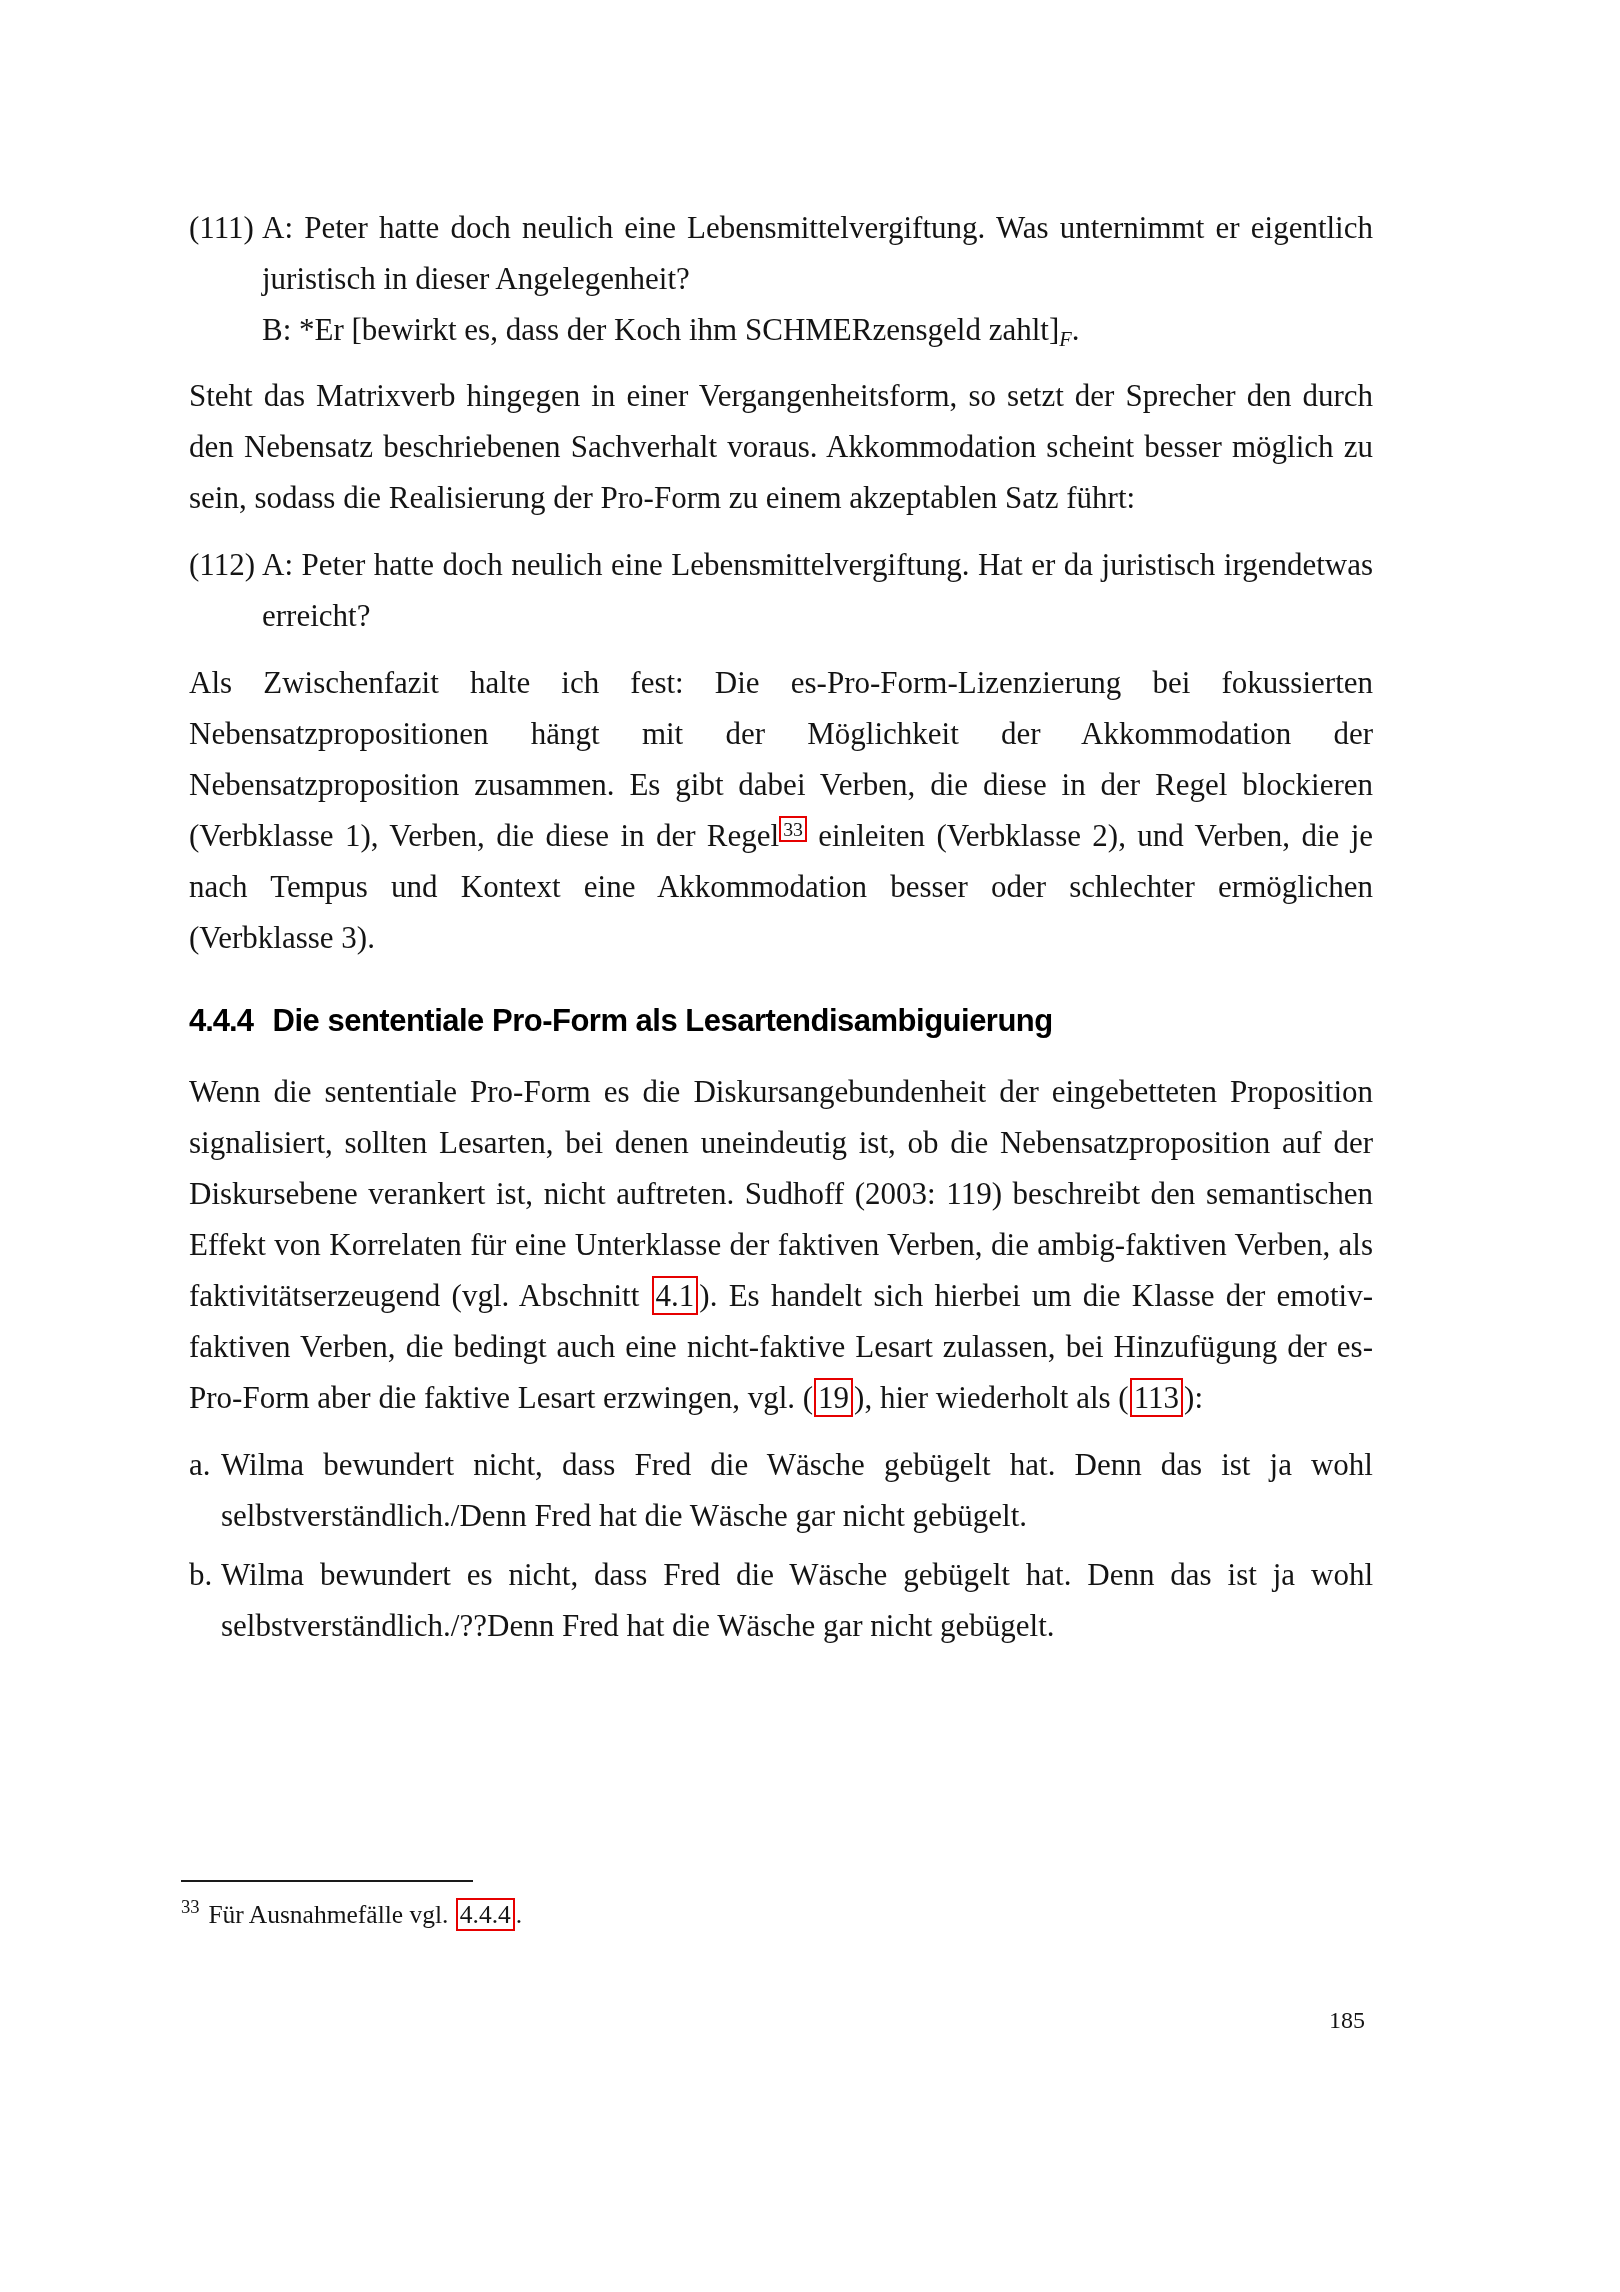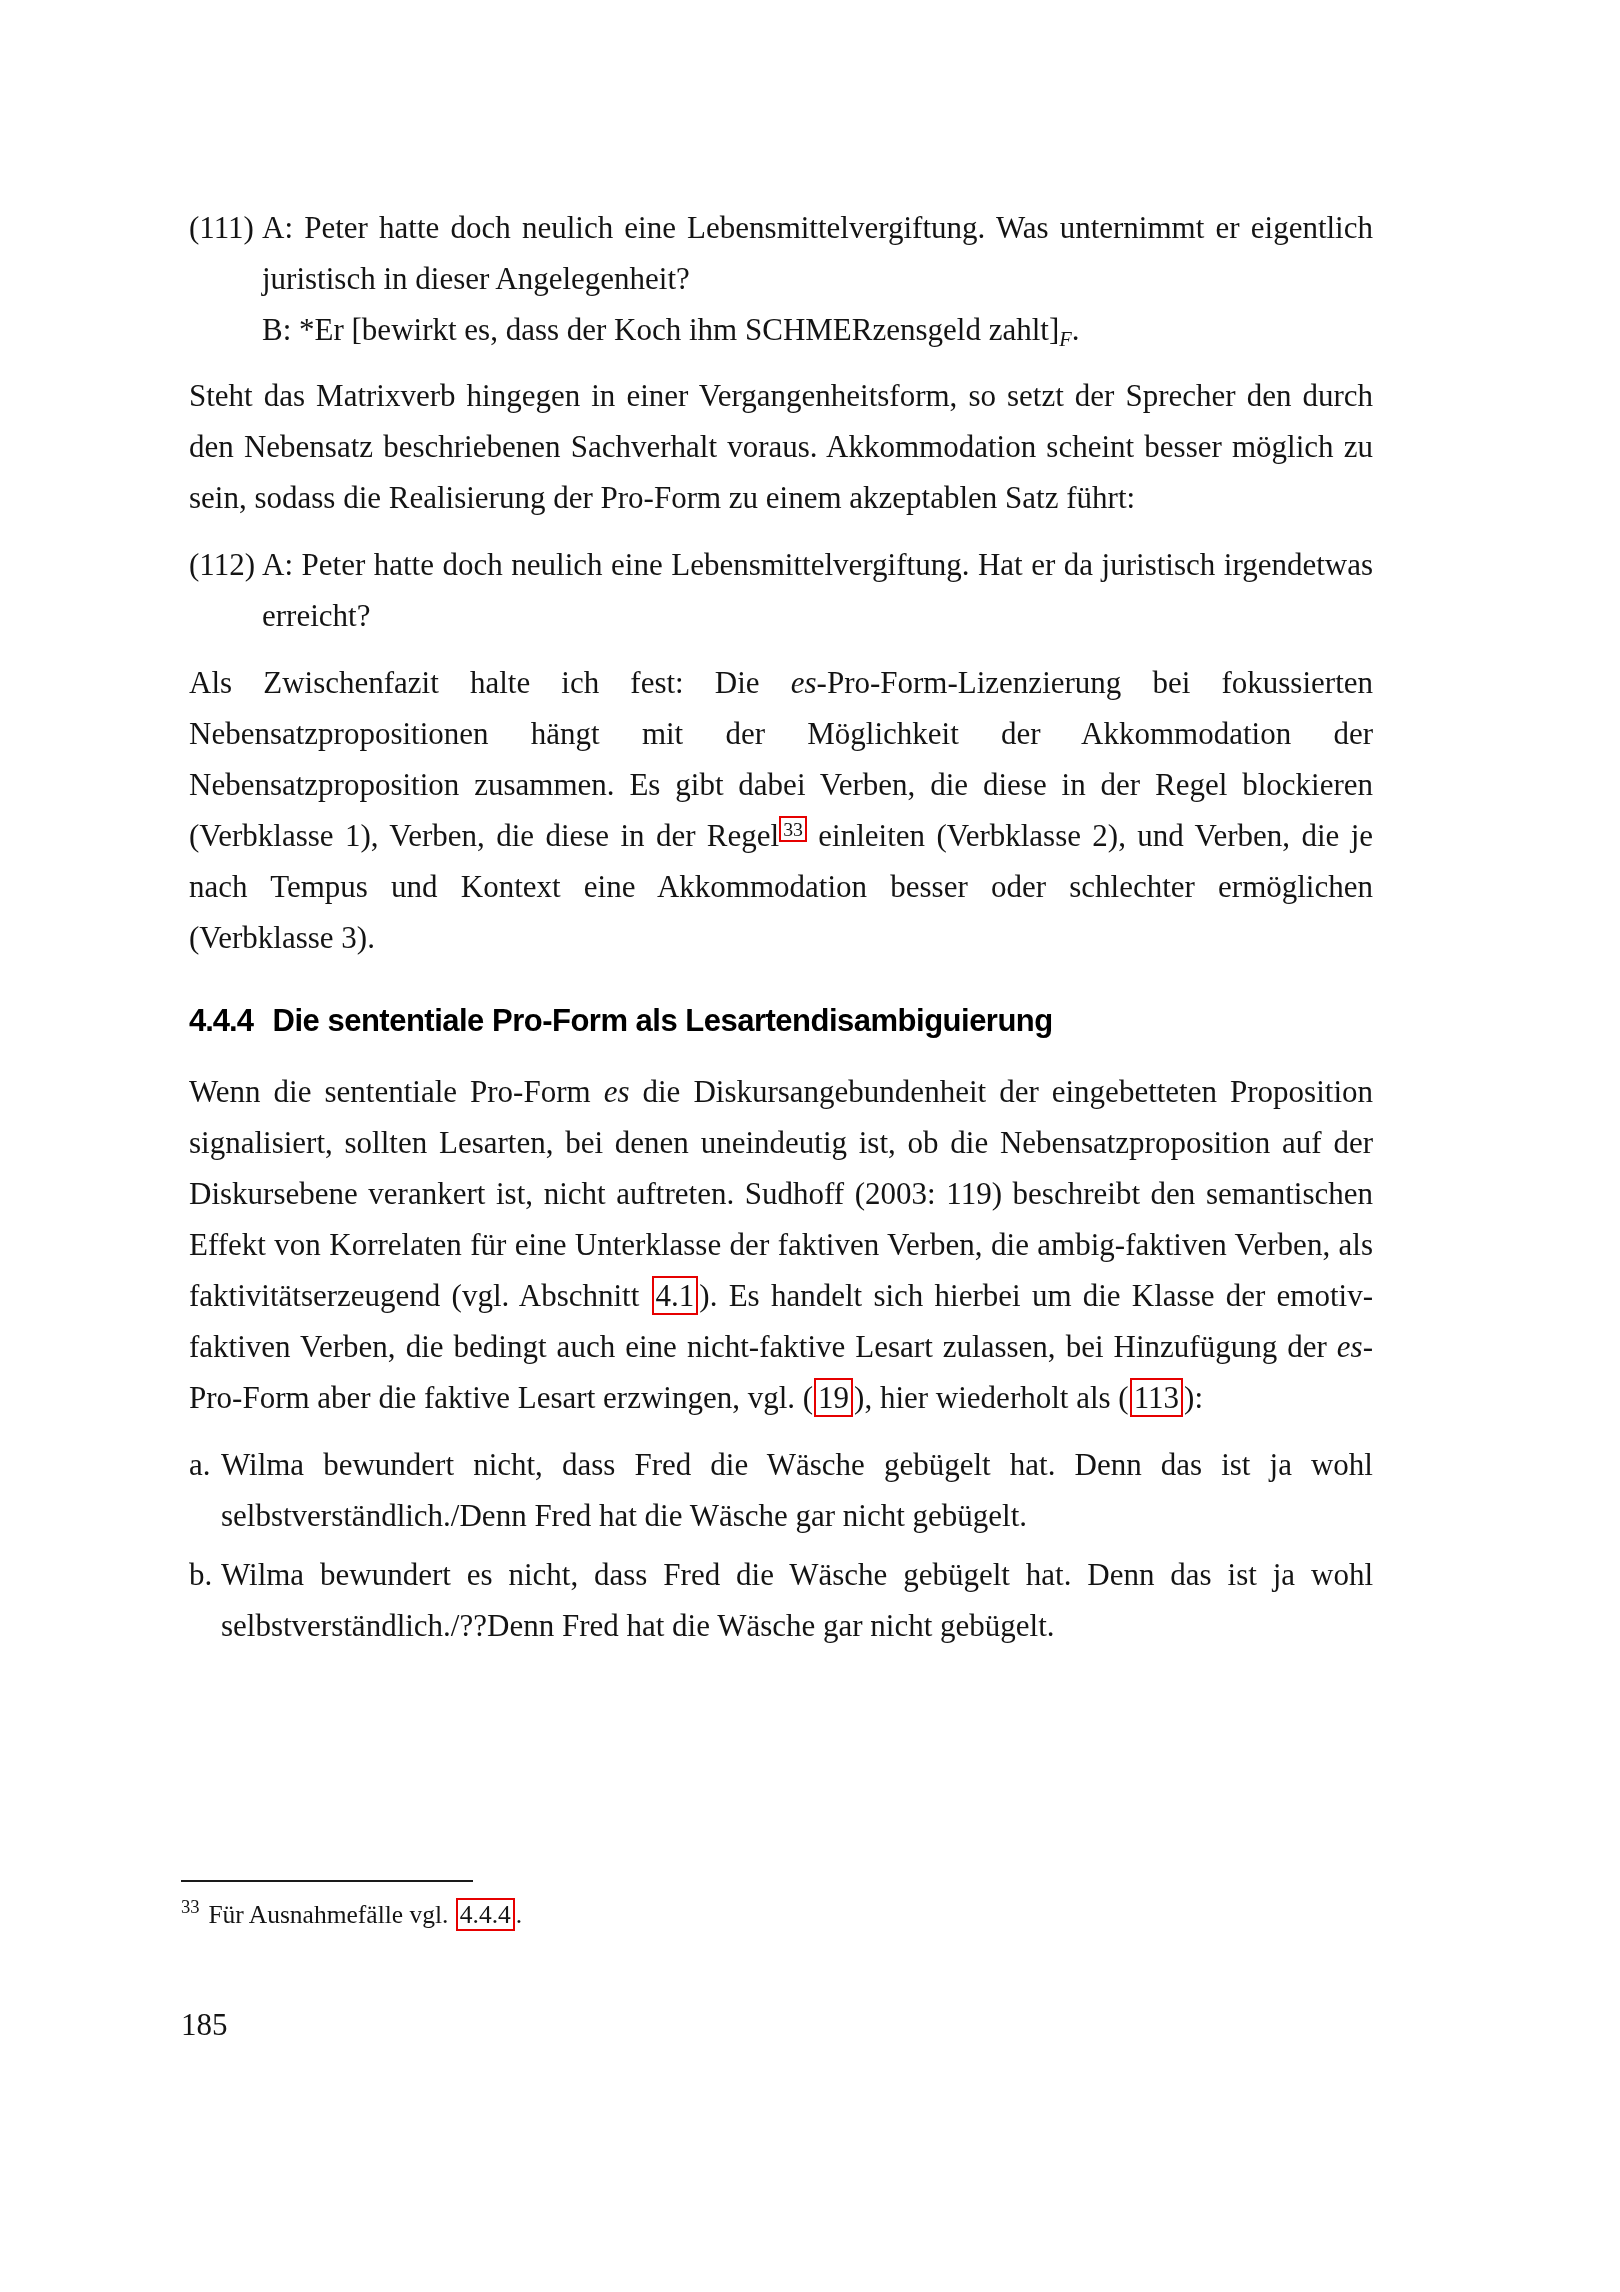--- a/index.html
+++ b/index.html
@@ -51,21 +51,21 @@
     font-family: "Liberation Sans", sans-serif;
     font-weight: bold;
     font-size: 31px;
     line-height: 45px;
     color: #000000;
   }
   .heading-number { flex: none; margin-right: 19.6px; letter-spacing: -1px; }
   .heading-title { letter-spacing: -0.5px; }
 
   
-  .seg-i { font-style: italic; }
+  .seg-i { }
   .seg-sub {
     font-style: italic;
     font-size: 0.66em;
     vertical-align: -0.28em;
     line-height: 0;
   }
   .seg-ref {
     border: 2px solid var(--link-red, #e60000);
     padding: 0 2px;
     margin: 0 1px;
@@ -98,21 +98,22 @@
     font-size: 18.6px;
     vertical-align: 9.8px;
     margin-right: 8.8px;
   }
   .footnote .seg-ref { padding: 0 2px; }
   .page-number {
     position: absolute;
     left: 181px;
     top: 2007px;
     width: 1184px;
-    font-size: 31px;
+    text-align: right;
+    font-size: 24px;
   }
 </style>
 </head>
 <body>
 
 <div class="page">
 
   <div class="example">
     <div class="ex-label">(111)</div>
     <div class="ex-body">

